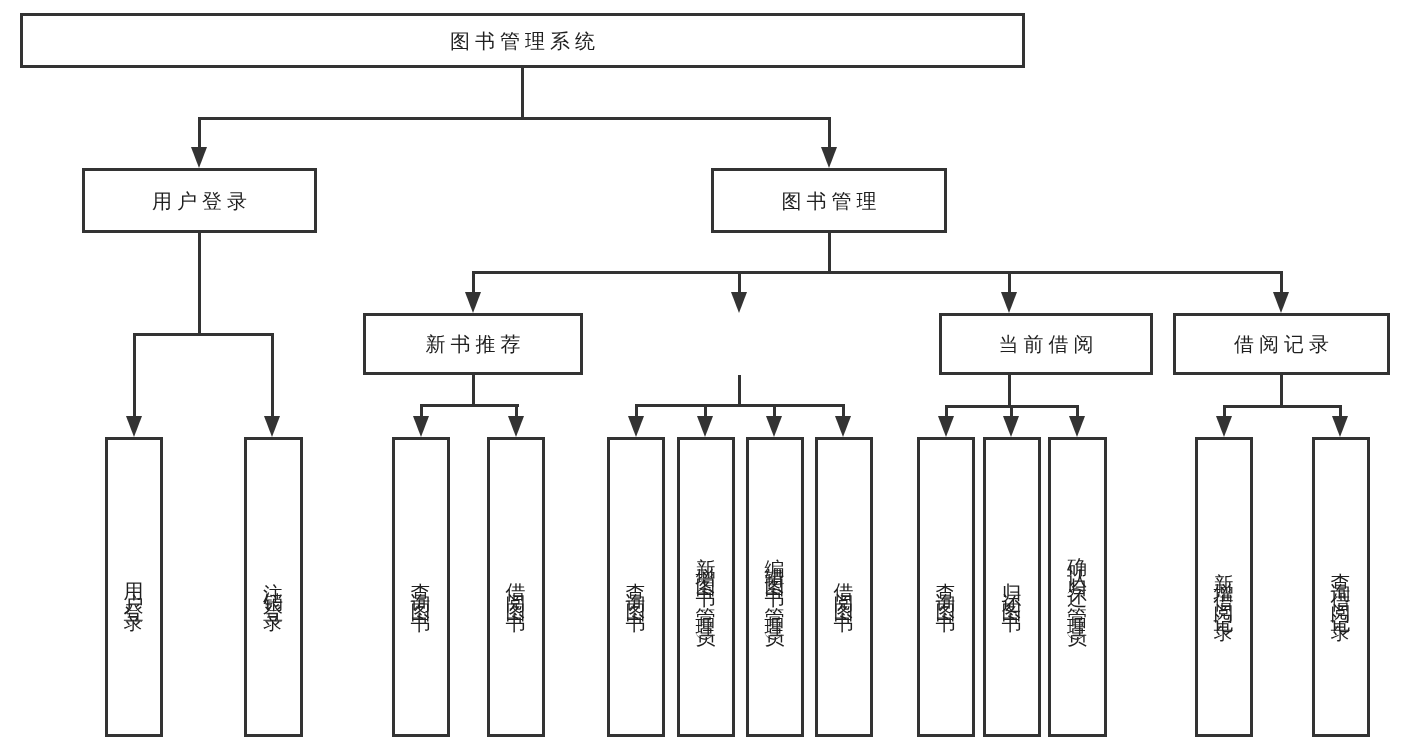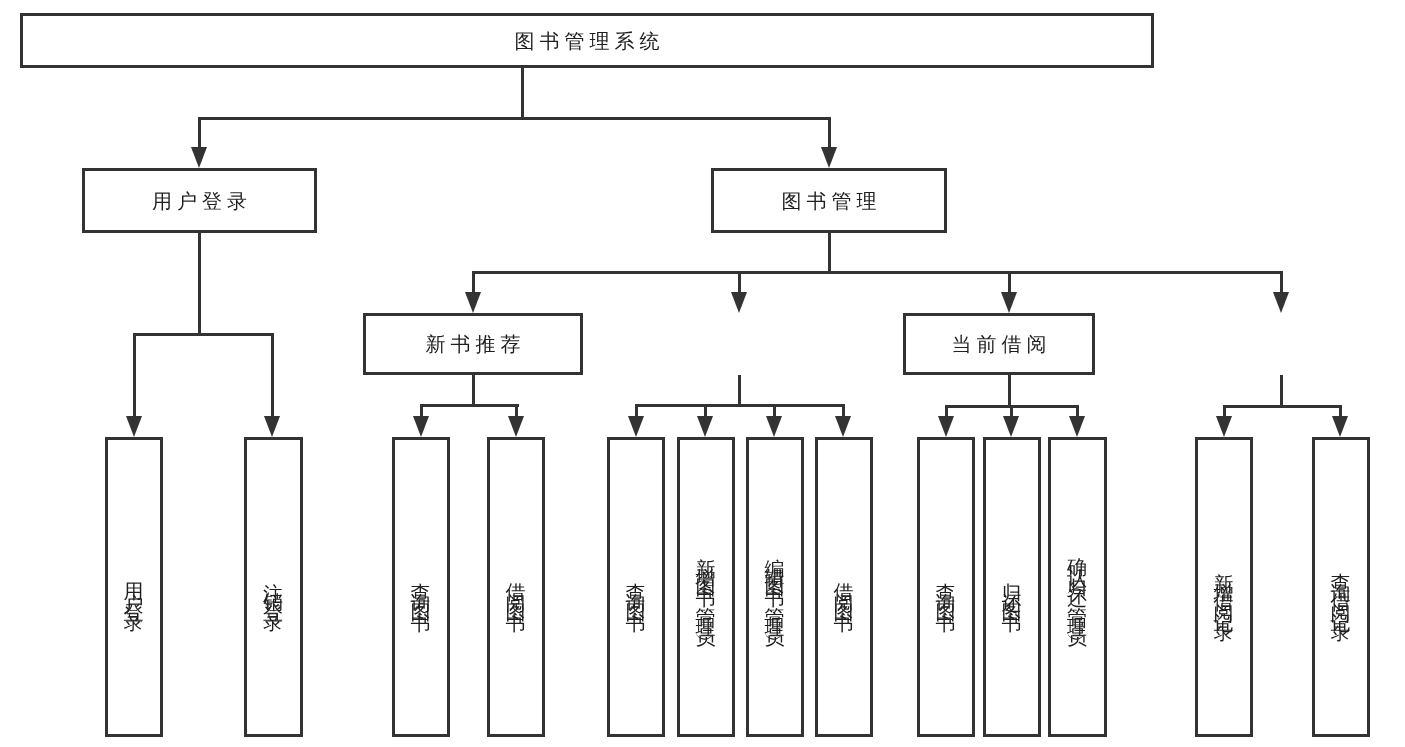--- a/index.html
+++ b/index.html
@@ -81,36 +81,39 @@
   <div class="vl" style="left:1076px;top:405px;height:14px;"></div>
   <div class="arrow" style="left:1069px;top:416px;"></div>
 
   <div class="vl" style="left:1280px;top:375px;height:33px;"></div>
   <div class="hl" style="left:1223px;top:405px;width:119px;"></div>
   <div class="vl" style="left:1223px;top:405px;height:14px;"></div>
   <div class="arrow" style="left:1216px;top:416px;"></div>
   <div class="vl" style="left:1339px;top:405px;height:14px;"></div>
   <div class="arrow" style="left:1332px;top:416px;"></div>
 
-  <div class="node" style="left:20px;top:13px;width:1134px;height:55px;">
+  <div class="node" style="left:20px;top:13px;width:1005px;height:55px;">
     <span class="hlabel">图书管理系统</span>
   </div>
 
   <div class="node" style="left:82px;top:168px;width:235px;height:65px;">
     <span class="hlabel">用户登录</span>
   </div>
   <div class="node" style="left:363px;top:313px;width:220px;height:62px;">
     <span class="hlabel">新书推荐</span>
   </div>
 
   <div class="node" style="left:711px;top:168px;width:236px;height:65px;">
     <span class="hlabel">图书管理</span>
   </div>
-  <div class="node" style="left:903px;top:313px;width:192px;height:62px;">
+  <div class="node" style="left:939px;top:313px;width:214px;height:62px;">
     <span class="hlabel">当前借阅</span>
+  </div>
+  <div class="node" style="left:1173px;top:313px;width:217px;height:62px;">
+    <span class="hlabel">借阅记录</span>
   </div>
 
   <div class="node leaf" style="left:105px;top:437px;width:58px;height:300px;">
     <span>用户登录</span>
   </div>
   <div class="node leaf" style="left:244px;top:437px;width:59px;height:300px;">
     <span>注销登录</span>
   </div>
 
   <div class="node leaf" style="left:392px;top:437px;width:58px;height:300px;">

